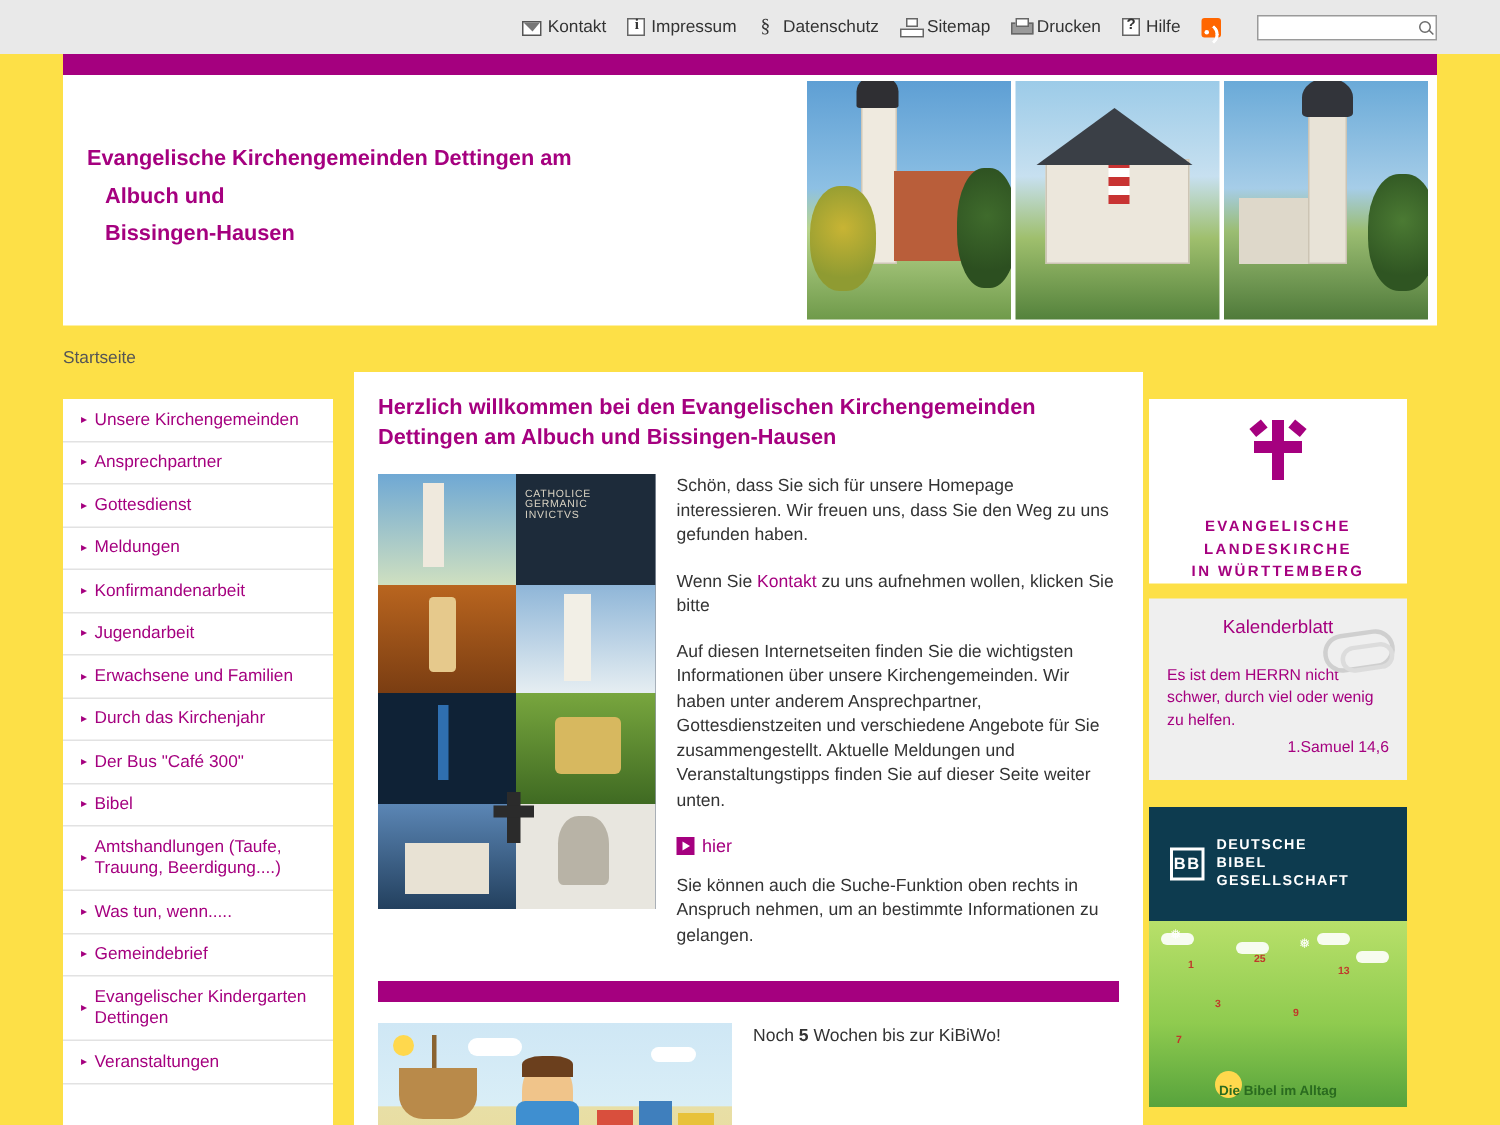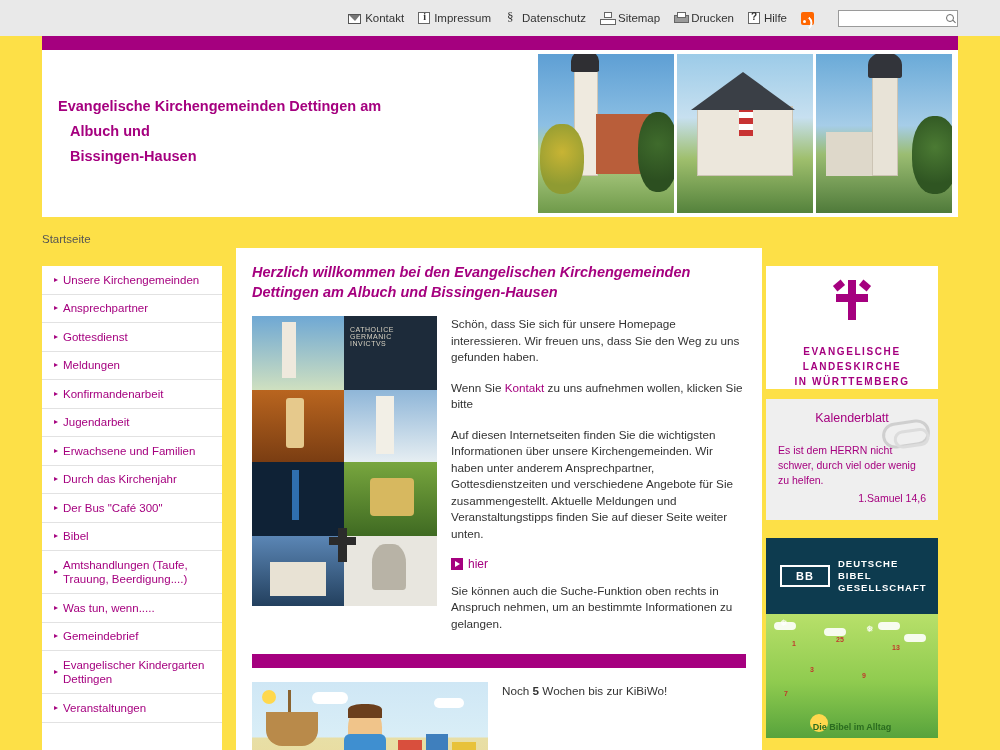--- a/index.html
+++ b/index.html
@@ -265,21 +265,20 @@
     position: absolute; top: 248px; left: 236px;
     width: 526px;
     background: #fff;
     padding: 14px 16px 0 16px;
   }
   .main h1 {
     margin: 0 0 14px 0;
     font-size: 14.5px;
     color: #a5007f;
     line-height: 20px;
-    font-style: italic;
   }
   .intro-wrap { display: flex; gap: 14px; }
   .collage {
     width: 185px; height: 290px;
     flex: 0 0 auto;
     position: relative;
     background: #2a3d52;
     overflow: hidden;
   }
   .collage .cell { position: absolute; }
@@ -411,21 +410,21 @@
     height: 200px;
     position: relative;
     overflow: hidden;
   }
   .dbg-top {
     height: 76px; background: #0d3b4f;
     display: flex; align-items: center; gap: 8px;
     padding-left: 14px;
   }
   .dbg-mark {
-    width: 50px; height: 22px; border: 2px solid #fff;
+    width: 23px; height: 22px; border: 2px solid #fff;
     color: #fff; font-size: 11px; font-weight: bold;
     display: flex; align-items: center; justify-content: center;
     letter-spacing: 1px;
   }
   .dbg-lines { color: #fff; font-size: 9.5px; line-height: 12px; letter-spacing: 1px; font-weight: bold; }
   .dbg-cal {
     height: 124px;
     background: linear-gradient(#b8e06a 0%, #8fcb4f 55%, #57a33c 100%);
     position: relative;
   }

